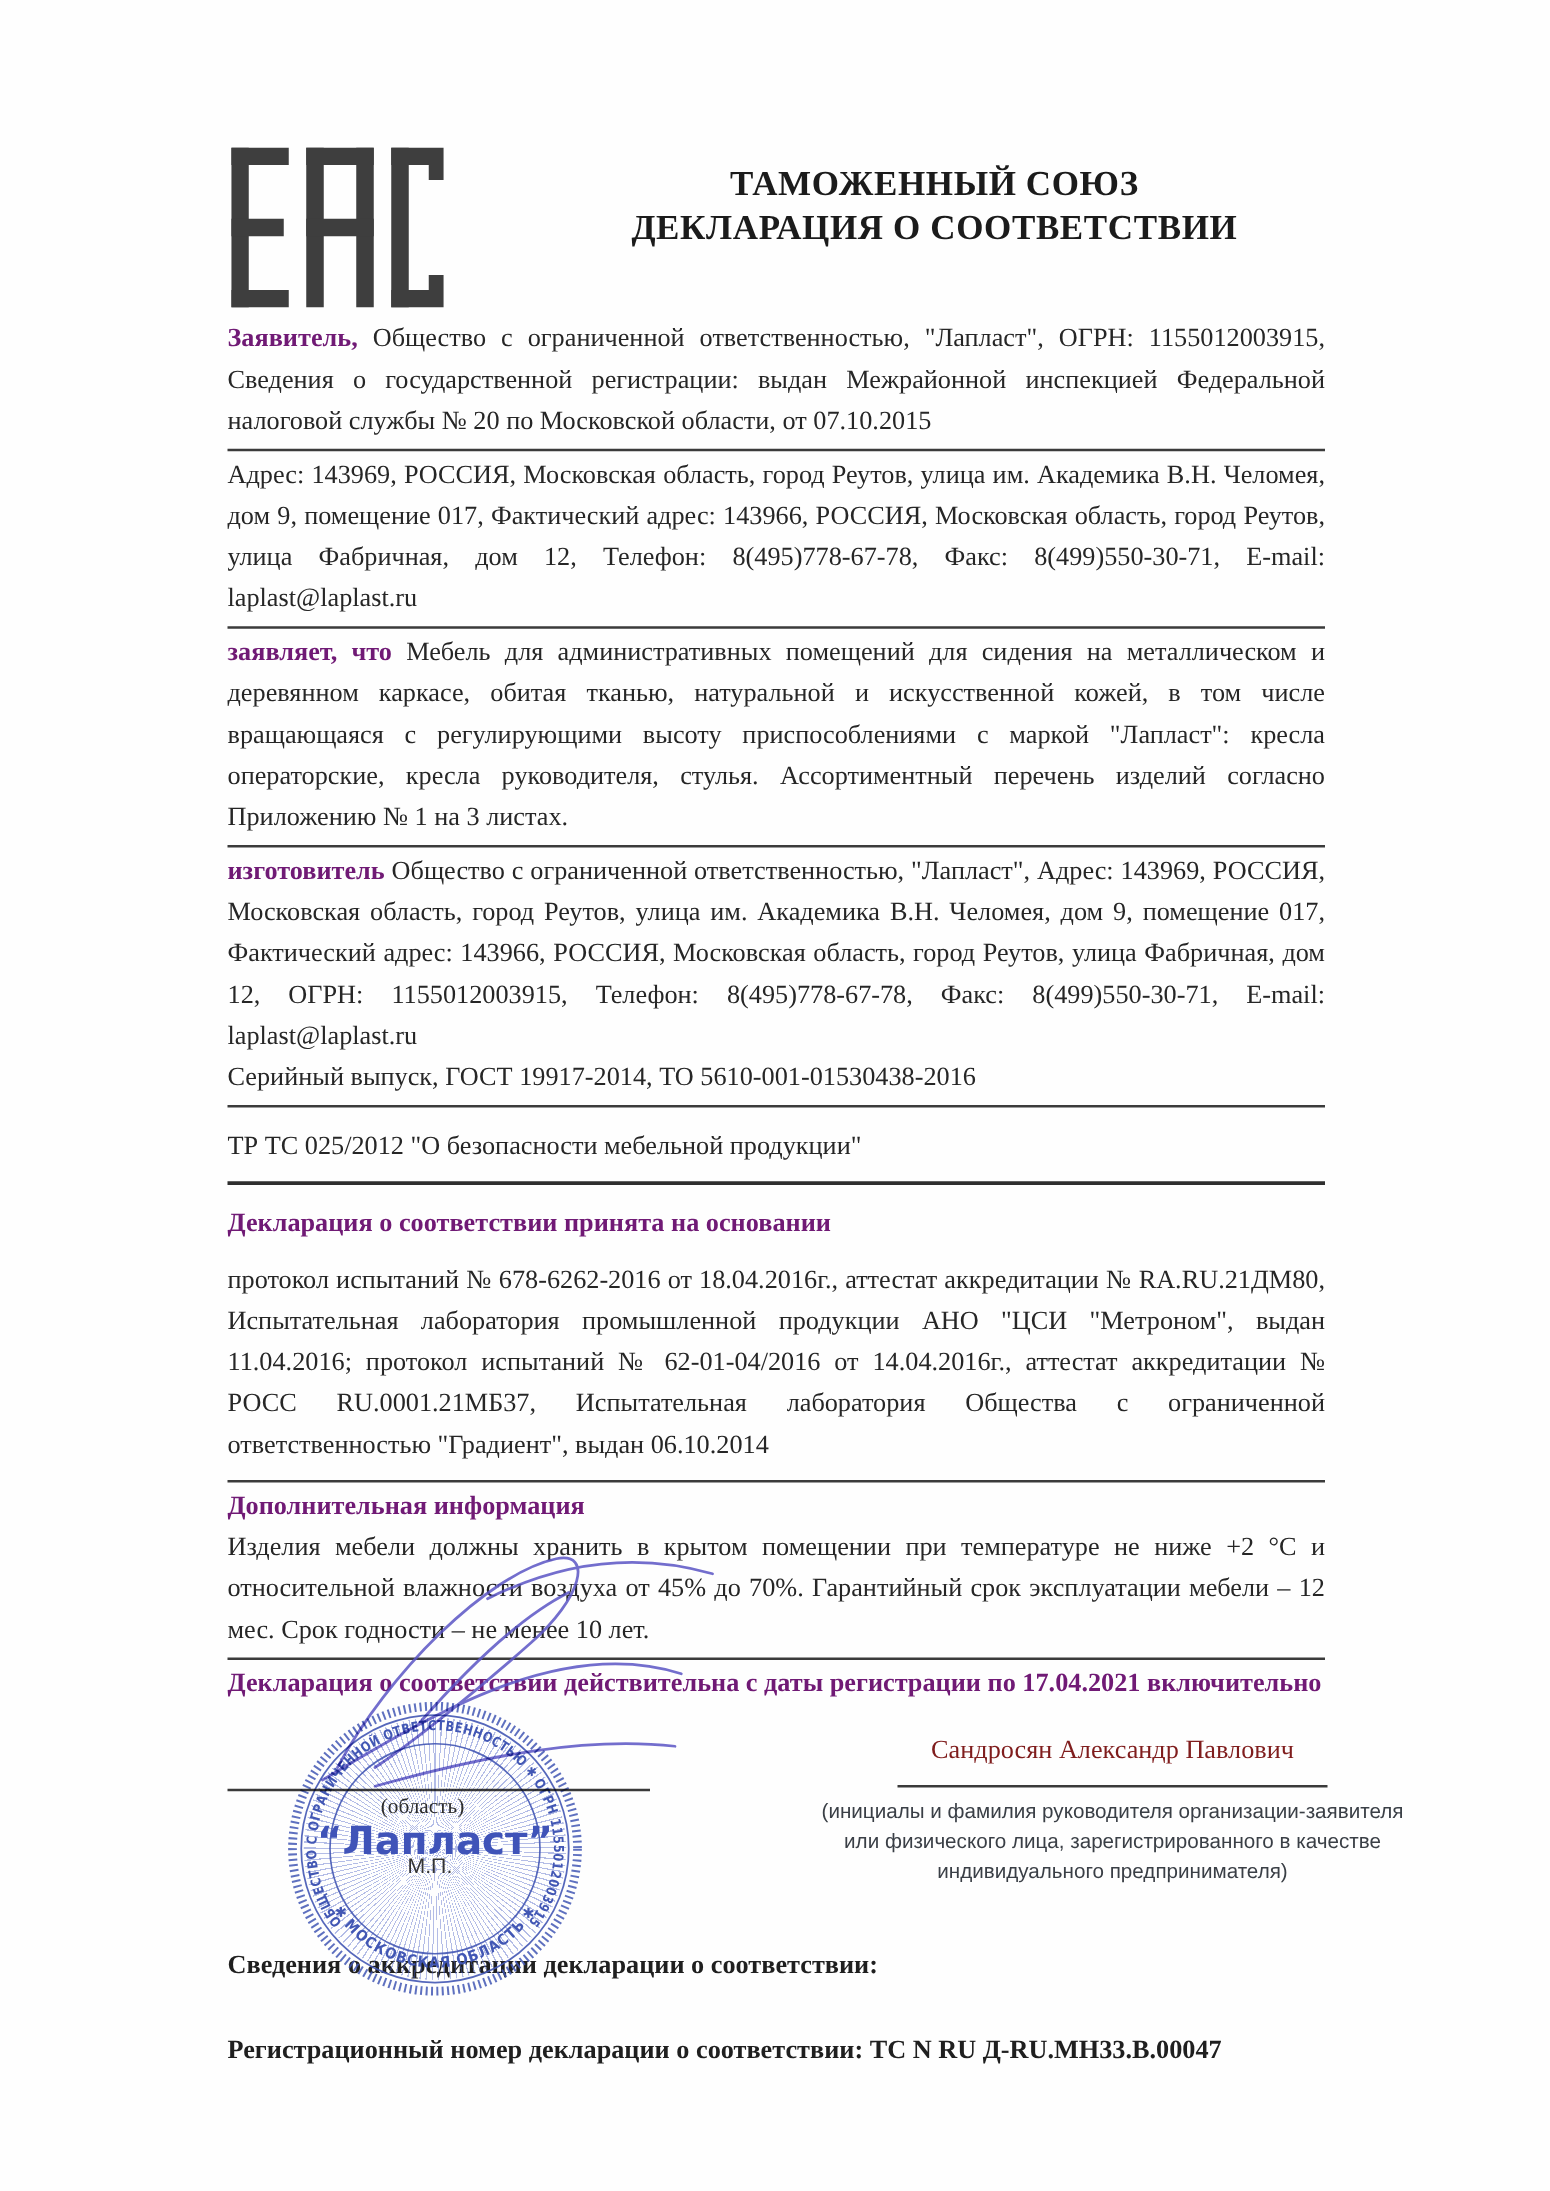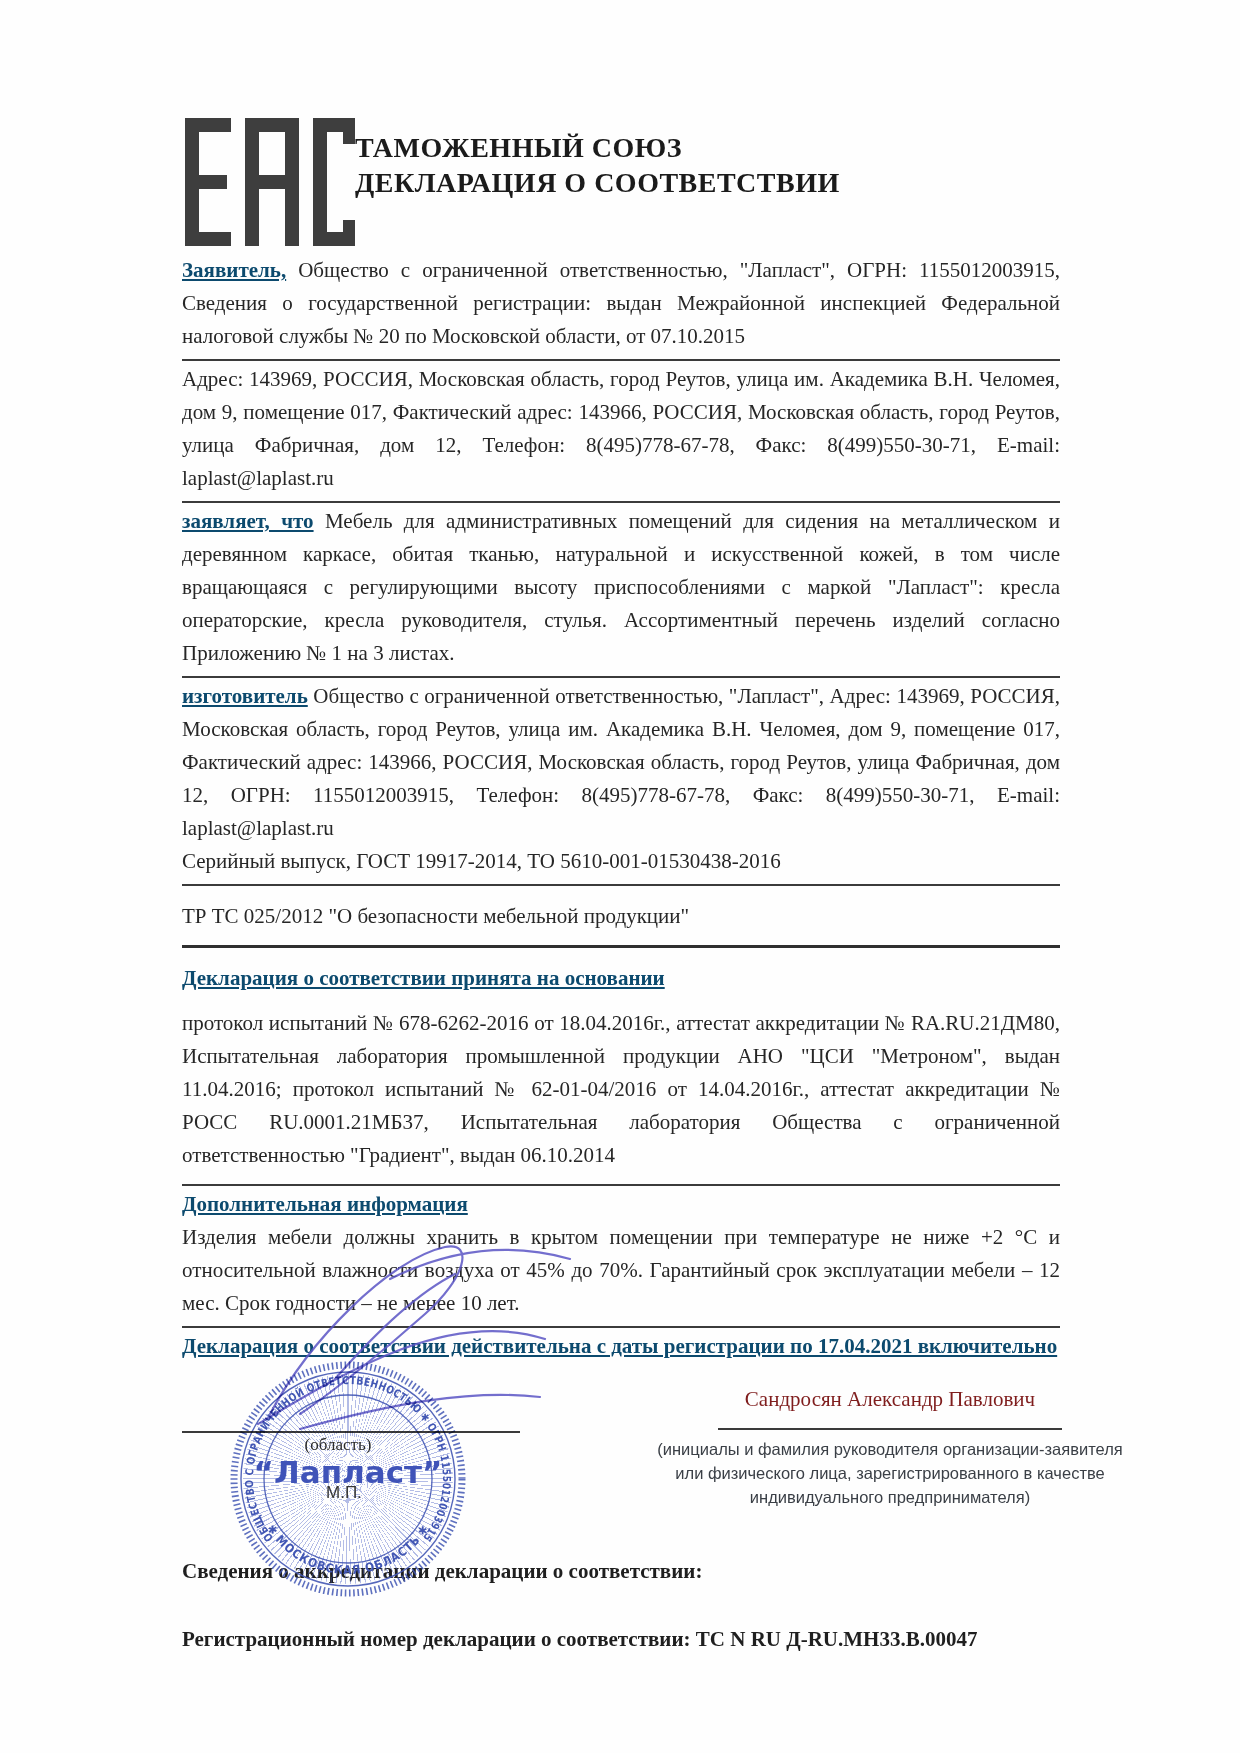--- a/index.html
+++ b/index.html
@@ -1,27 +1,27 @@
 <!DOCTYPE html>
 <html><head>
 <meta charset="utf-8">
 <style>
   html,body{margin:0;padding:0;background:#d9d9d9;}
   .page{position:relative;width:1240px;height:1753px;margin:0 auto;background:#fefefe;
         font-family:"Liberation Serif",serif;color:#262626;overflow:hidden;}
   
   .header{display:flex;align-items:flex-start;padding:118px 100px 0 185px;}
   .eac-logo{width:170px;height:128px;flex:0 0 auto;}
-  .titles{flex:1;text-align:left;padding-top:12px;font-weight:bold;font-size:28px;
+  .titles{flex:1;text-align:center;padding-top:12px;font-weight:bold;font-size:28px;
           line-height:35px;color:#1b1b1b;letter-spacing:.5px;}
   
   .content{margin:6px 180px 0 182px;font-size:21px;line-height:33px;}
   p{margin:0;}
   .just{text-align:justify;}
-  b{color:#0c4a6e;text-decoration:underline;}
+  b{color:#701a75;}
   .sec{padding:2px 0 6px;border-bottom:2px solid #3b3b3b;}
   .sec.thick{border-bottom-width:3px;border-color:#2f2f2f;}
   .sec.nb{border-bottom:none;}
   .gap-top{margin-top:12px;}
   .pad-b{padding-bottom:12px;}
   
   .sig-area{position:relative;height:187px;z-index:2;}
   .sig-line{position:absolute;border-top:2px solid #3a3a3a;}
   .sig-line.left{left:182px;top:62px;width:338px;}
   .sig-line.right{left:718px;top:59px;width:344px;}

